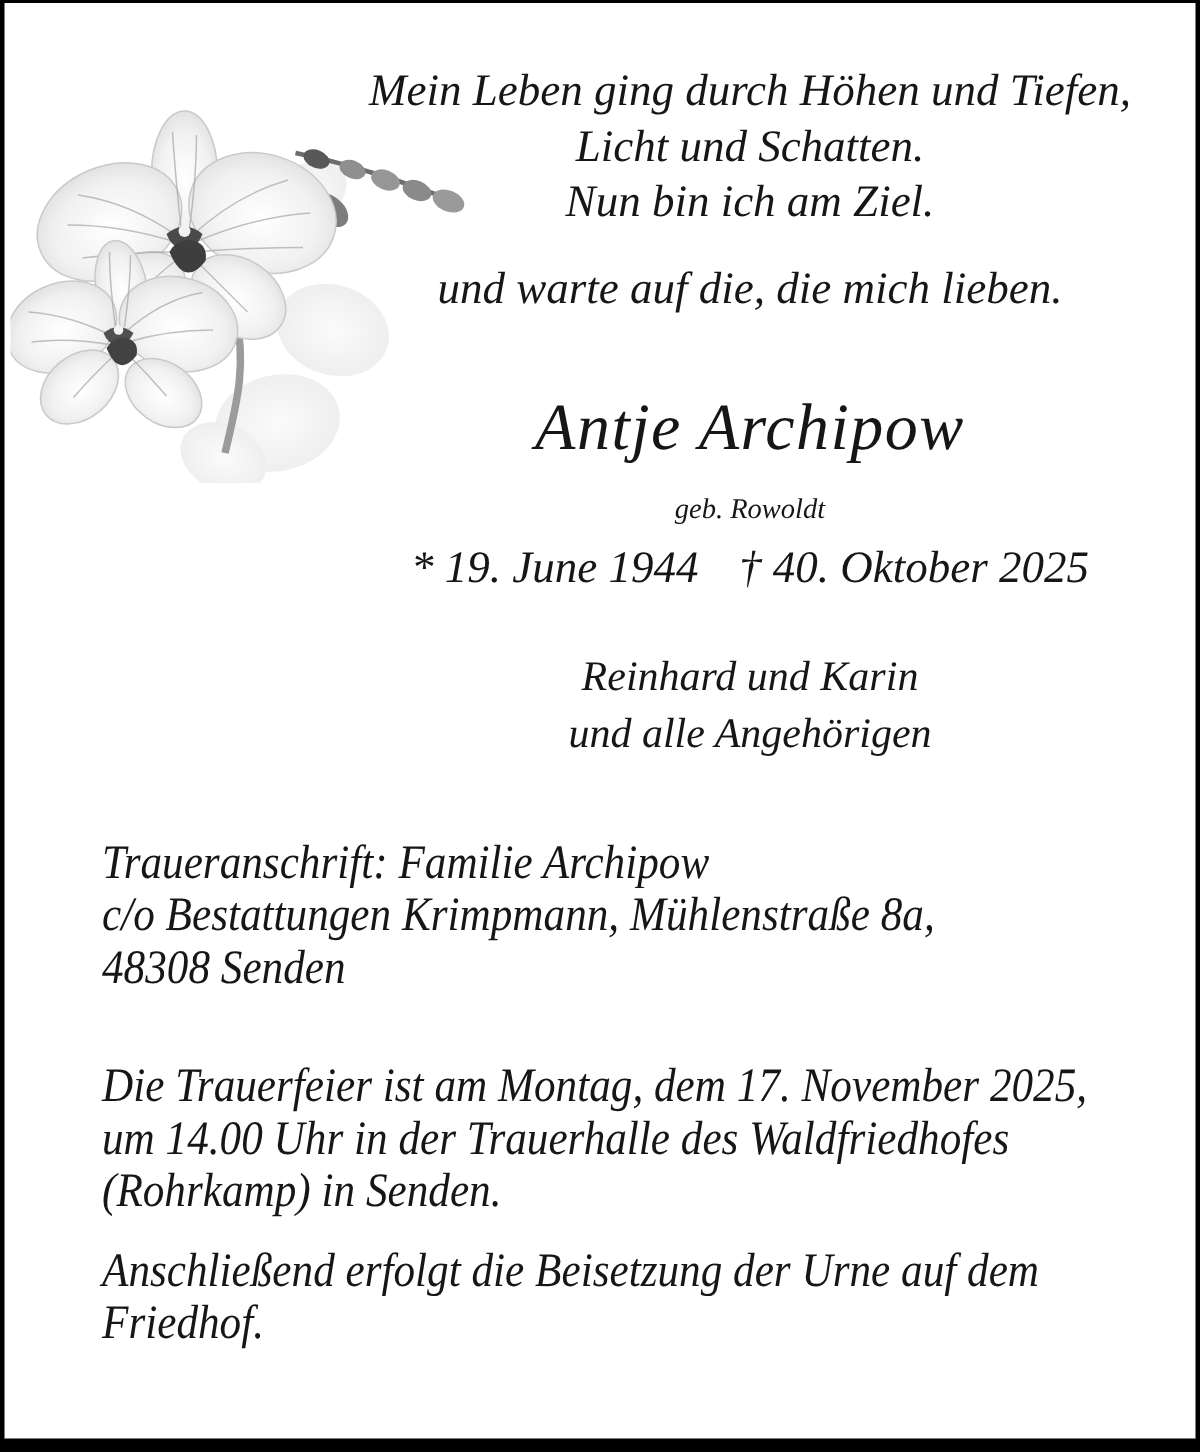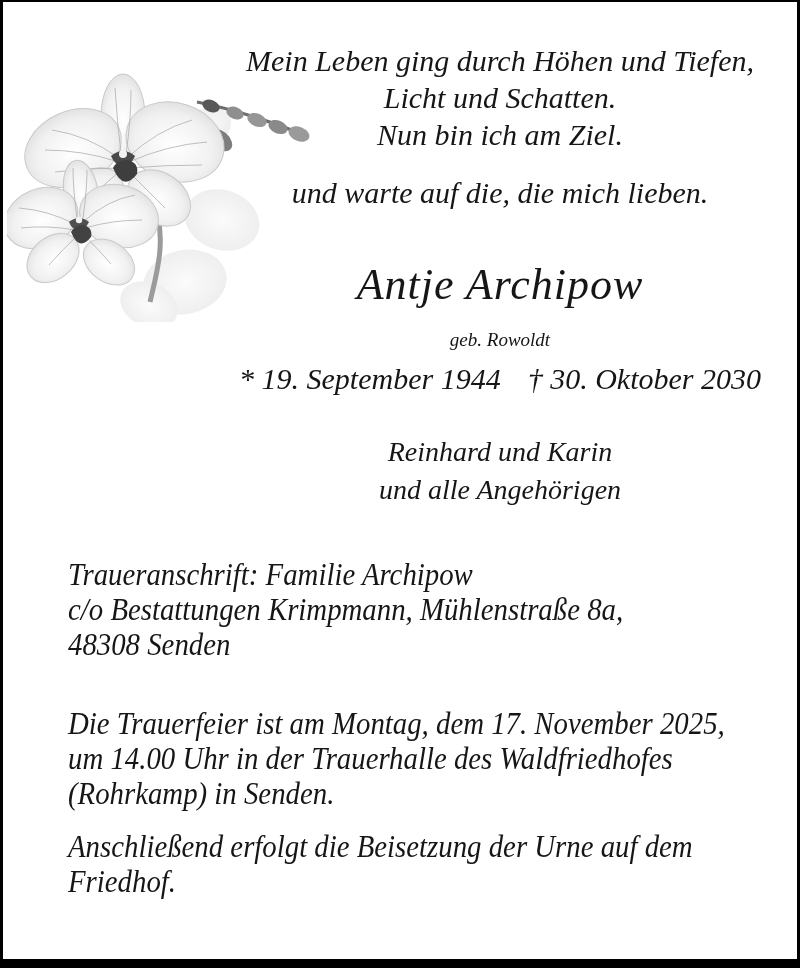--- a/index.html
+++ b/index.html
@@ -120,21 +120,21 @@
         <div>Mein Leben ging durch Höhen und Tiefen,</div>
         <div>Licht und Schatten.</div>
         <div>Nun bin ich am Ziel.</div>
       </div>
       <div class="poem stanza2">
         <div>und warte auf die, die mich lieben.</div>
       </div>
 
       <div class="name">Antje Archipow</div>
       <div class="maiden">geb. Rowoldt</div>
-      <div class="dates"><span>* 19. September 1944</span><span class="gap"></span><span>† 30. Oktober 2030</span></div>
+      <div class="dates"><span>* 19. June 1944</span><span class="gap"></span><span>† 40. Oktober 2025</span></div>
 
       <div class="mourners">
         <div>Reinhard und Karin</div>
         <div>und alle Angehörigen</div>
       </div>
     </div>
 
     <div class="left-col address">
       <div class="cond">Traueranschrift: Familie Archipow</div>
       <div class="cond">c/o Bestattungen Krimpmann, Mühlenstraße 8a,</div>

